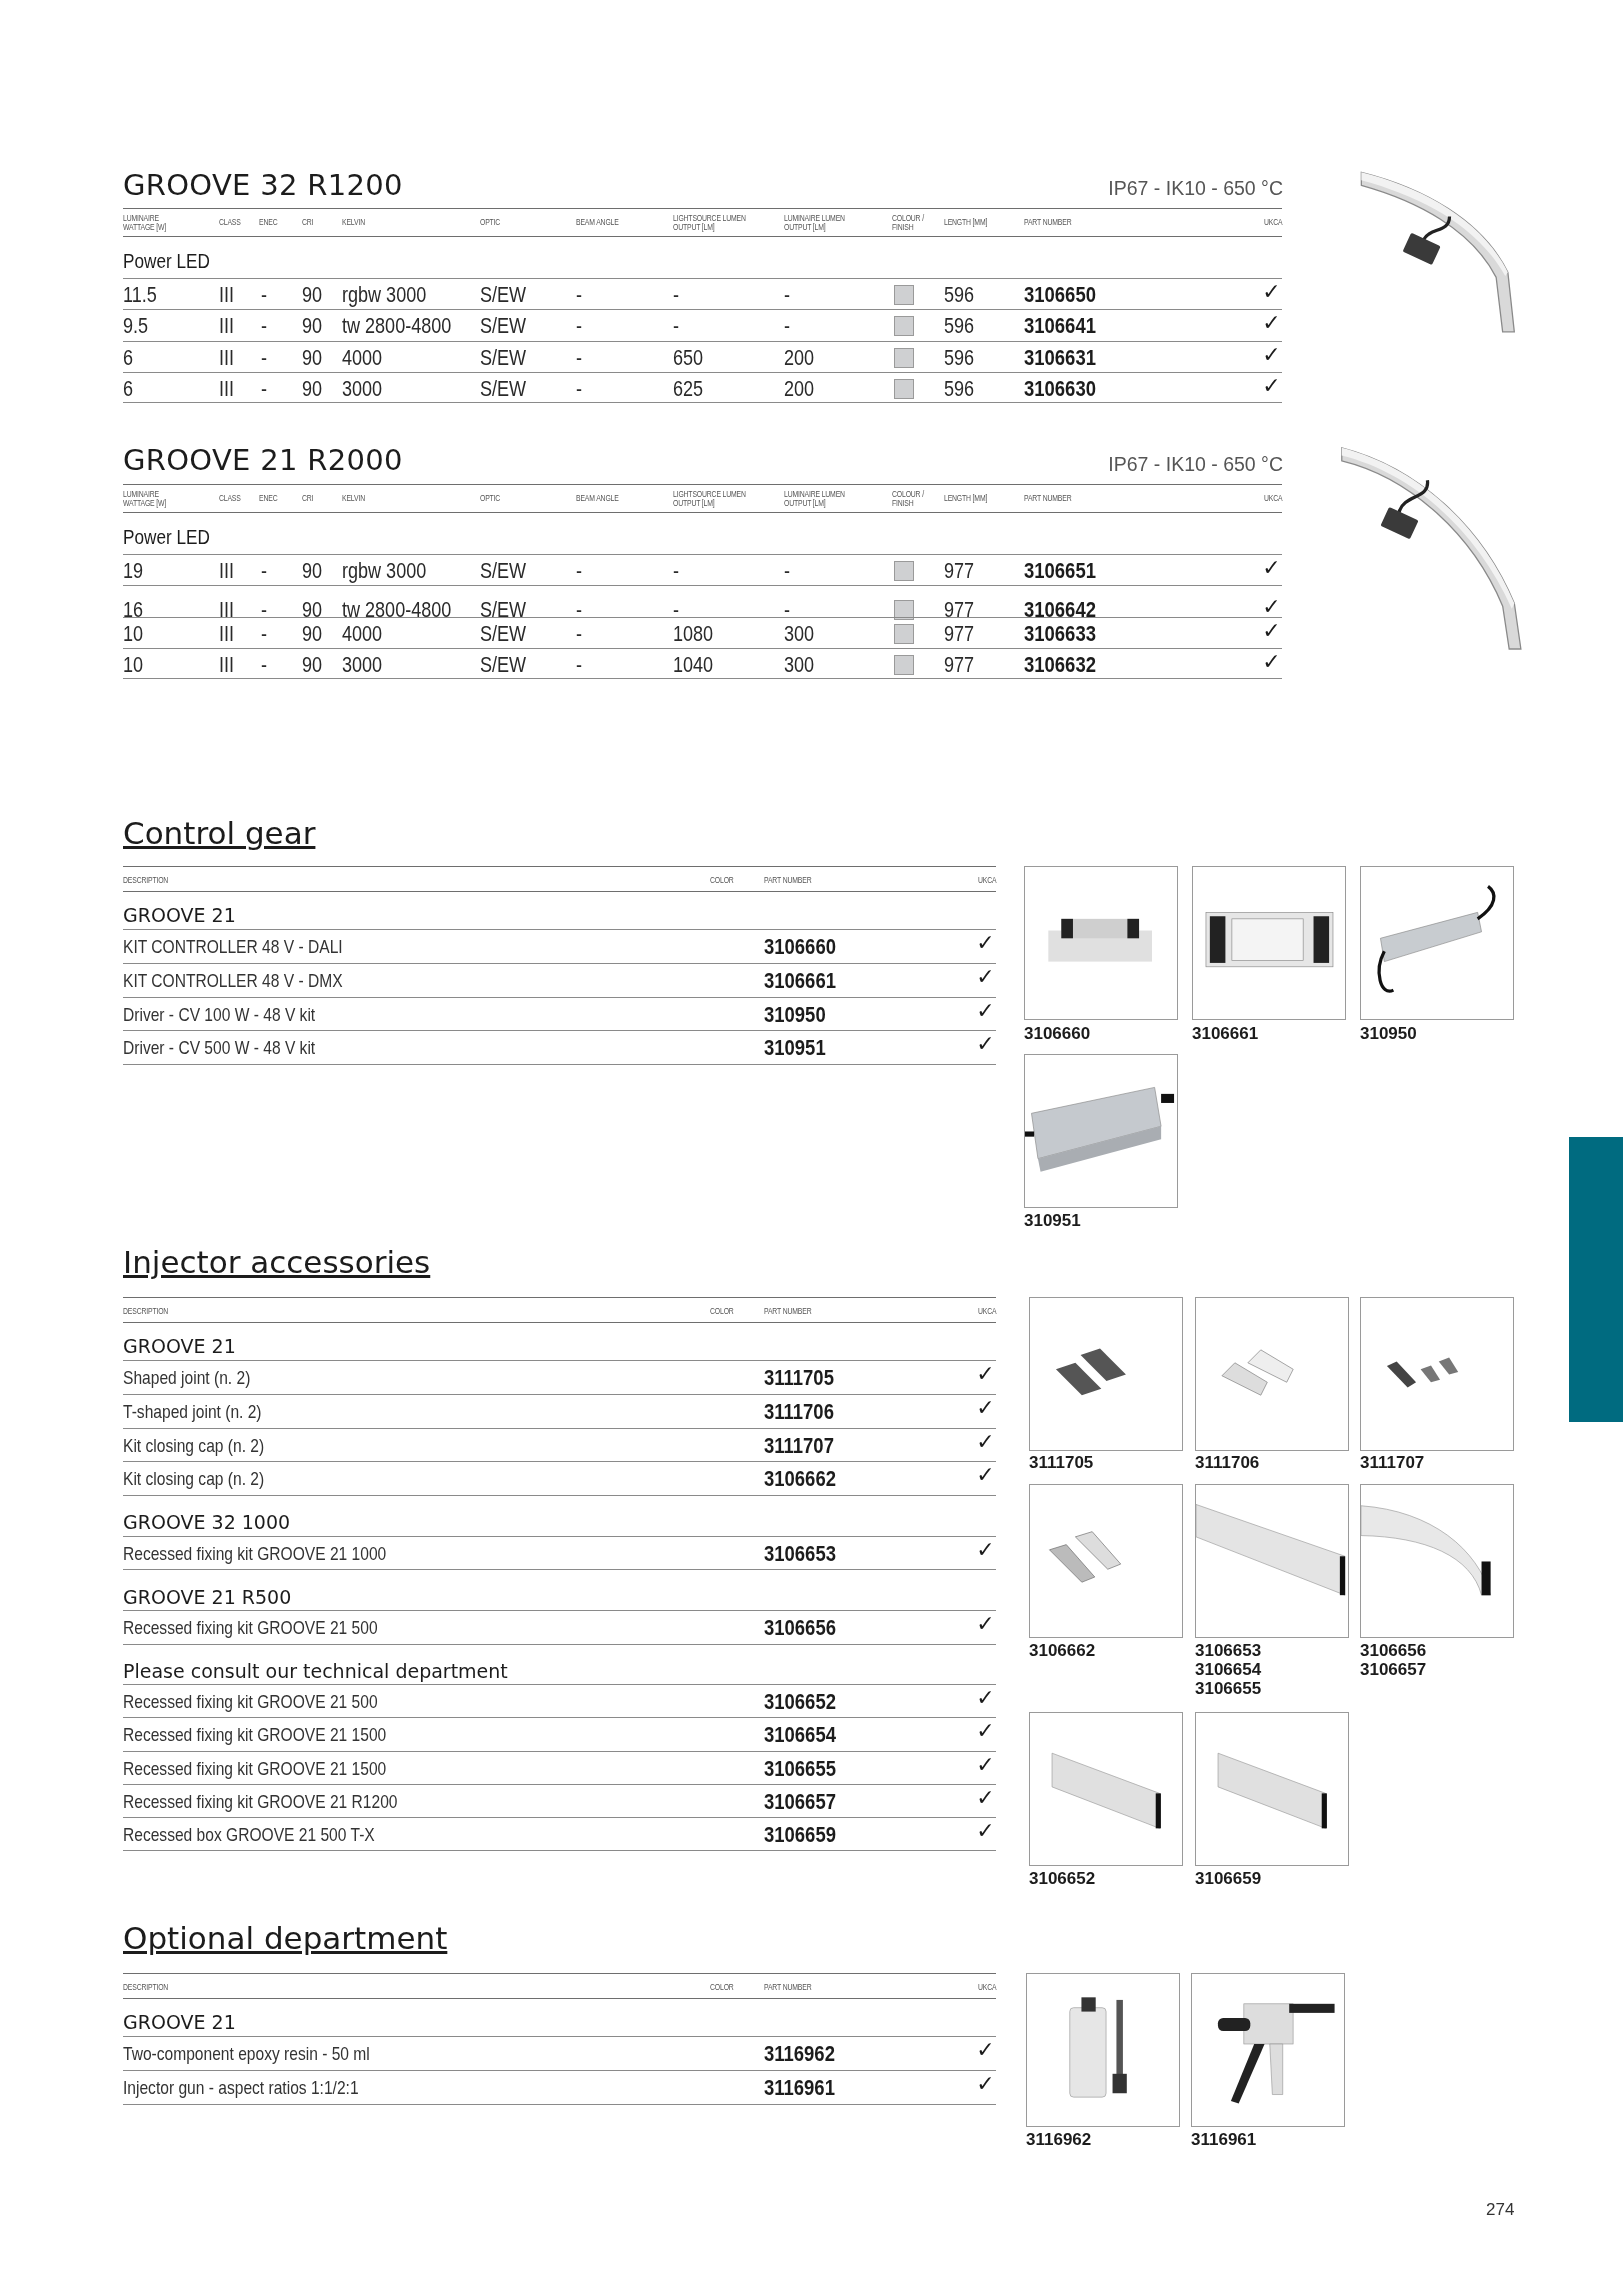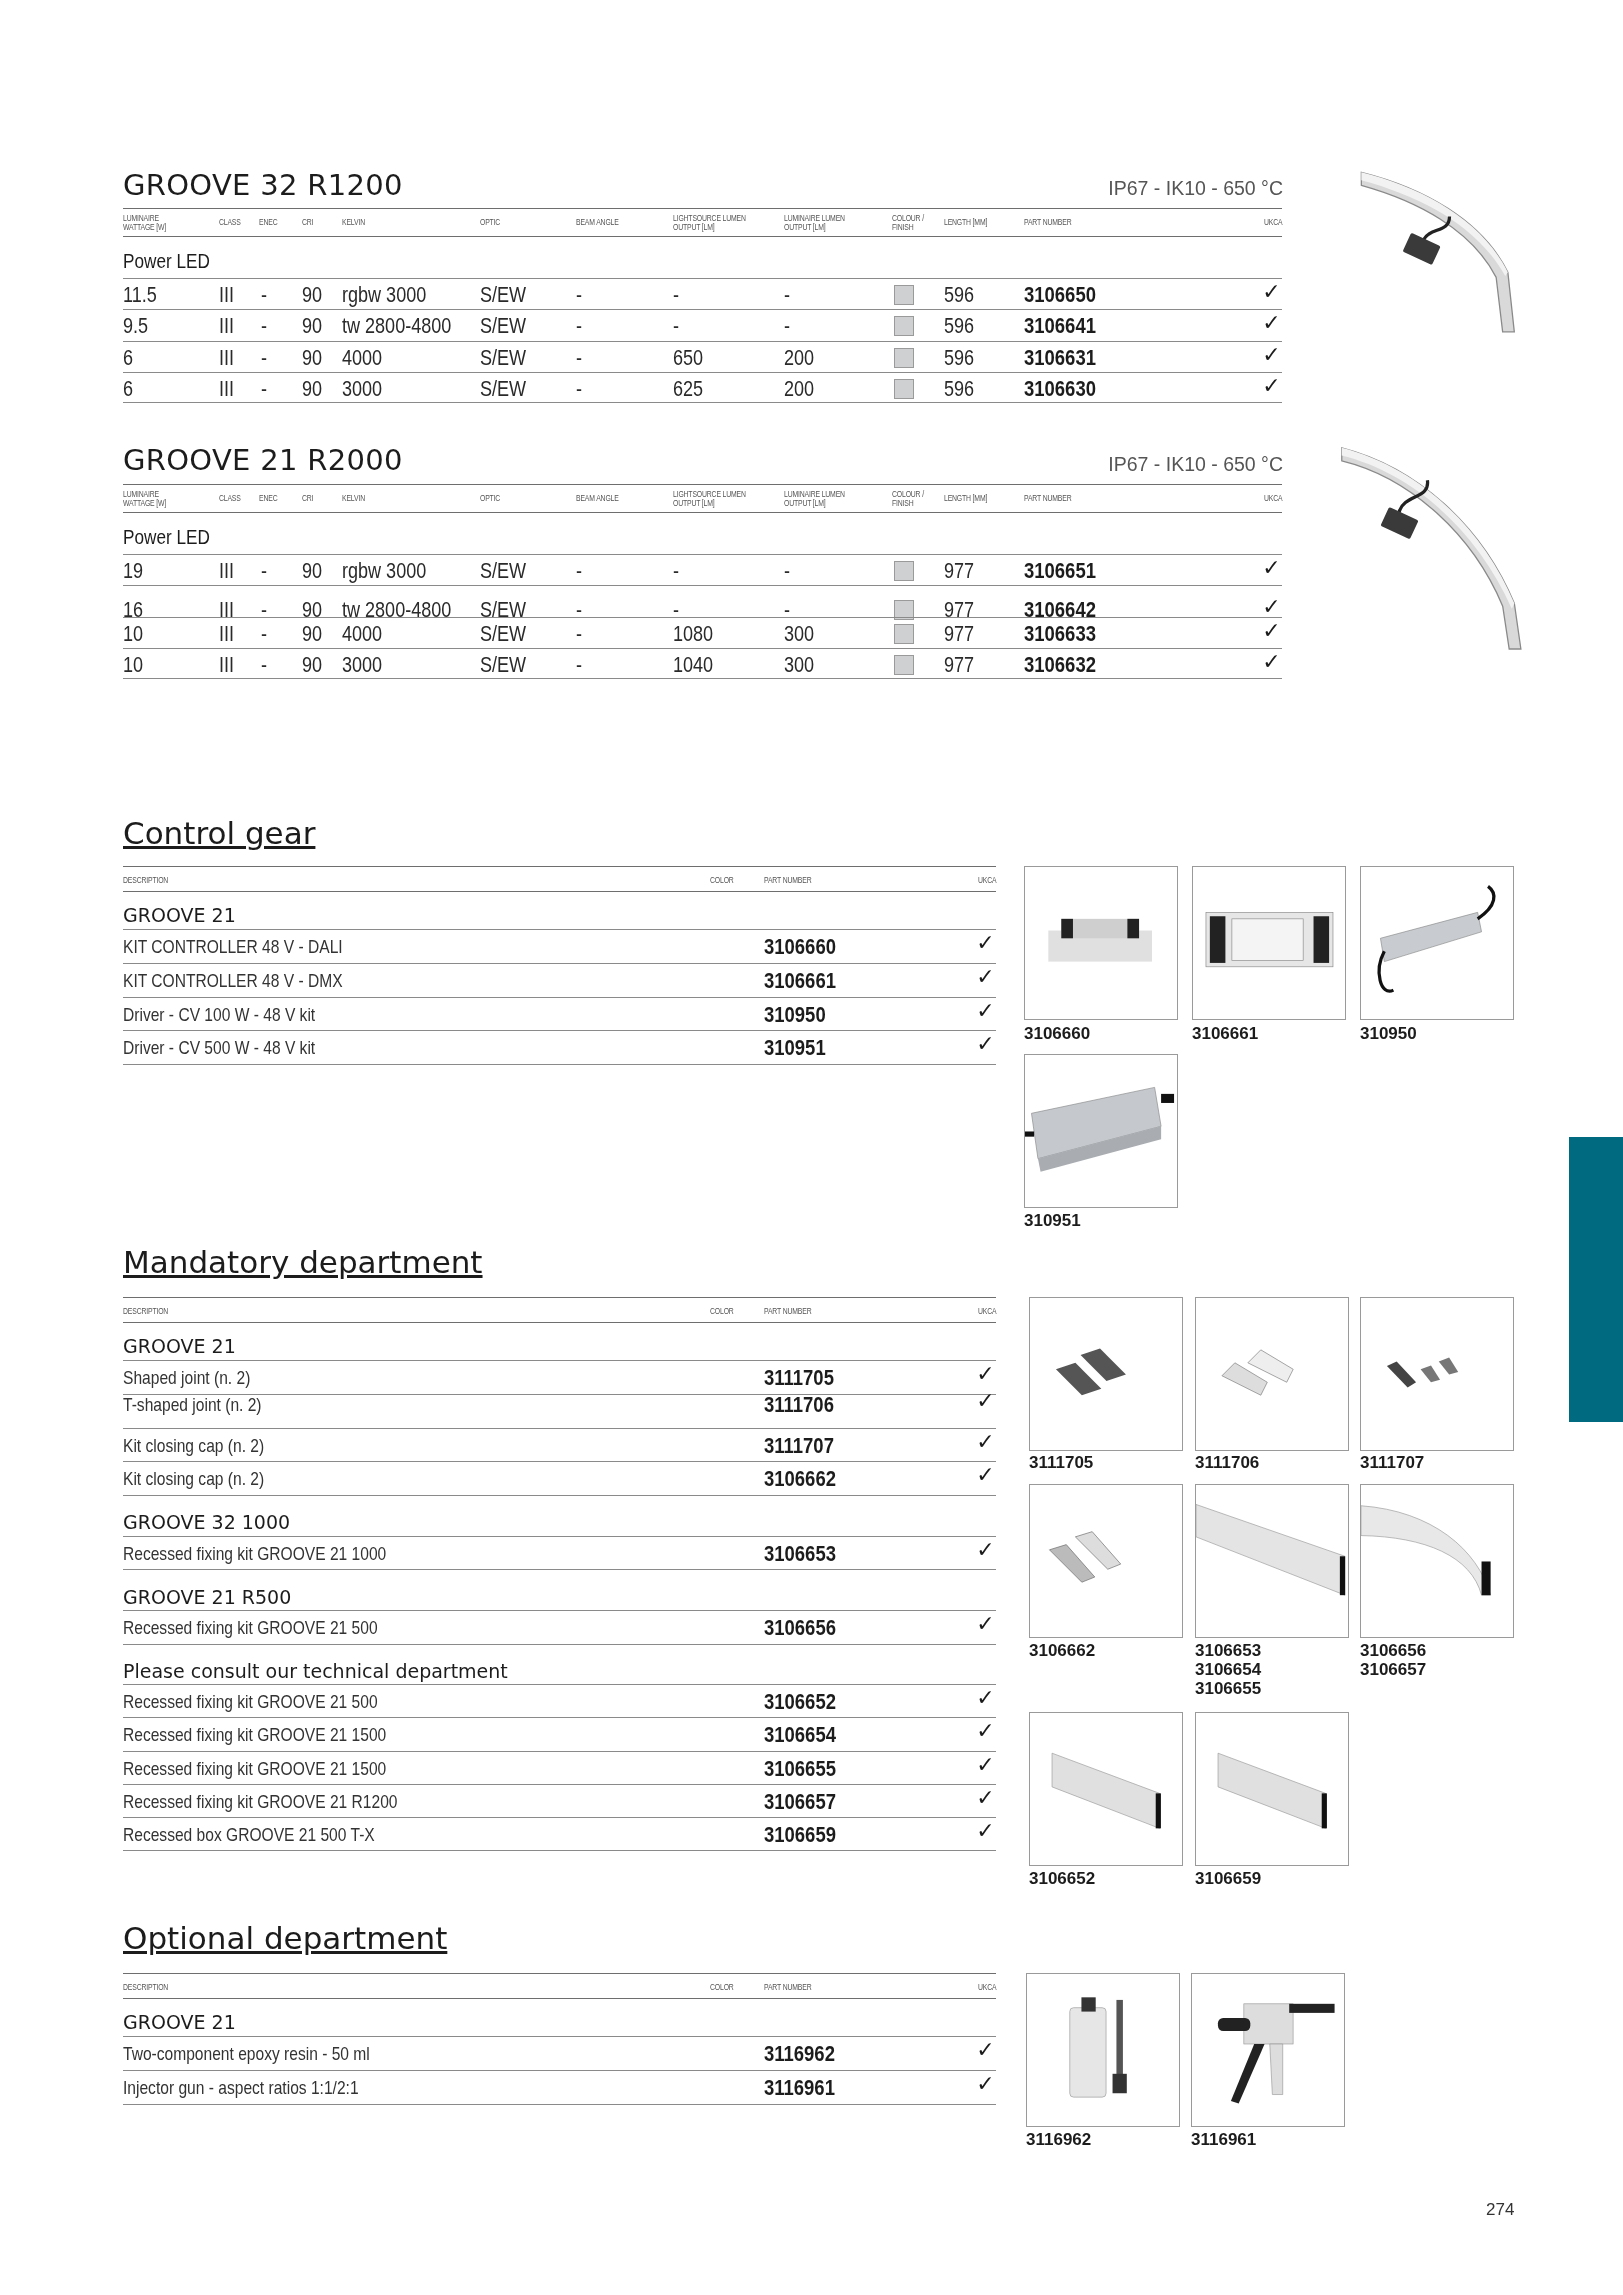--- a/index.html
+++ b/index.html
@@ -300,39 +300,39 @@
 <div class="imgbox" style="left:1024px;top:1054px;">
   <svg width="151" height="151" viewBox="0 0 233 233">
       <polygon points="10,90 200,50 210,110 20,160" fill="#c5c9ce" stroke="#888"></polygon>
       <polygon points="20,160 210,110 210,130 24,180" fill="#a9adb2"></polygon>
       <rect x="0" y="118" width="14" height="8" fill="#111"></rect>
       <rect x="210" y="60" width="20" height="14" fill="#111"></rect>
     </svg>
 </div>
 <div class="imgcap" style="left:1024px;top:1211px;">310951</div>
 
-<div class="section-title" style="left:123px;top:1244px;">Mandatory department</div>
+<div class="section-title" style="left:123px;top:1244px;">Injector accessories</div>
 
 <div class="table" style="left:123px;top:1297px;width:873px;height:559px;">
   <div class="rule" style="top:0;"></div>
   <div class="hdr" style="left:0;top:9.7px;">DESCRIPTION</div>
   <div class="hdr" style="left:587px;top:9.7px;">COLOR</div>
   <div class="hdr" style="left:641px;top:9.7px;">PART NUMBER</div>
   <div class="hdr right" style="right:0;top:9.7px;">UKCA</div>
   <div class="rule" style="top:25px;"></div>
 
   <div class="group-label sans" style="left:0;top:38px;">GROOVE 21</div>
   <div class="rule thin" style="top:63px;"></div>
   <div class="row" style="top:63px;height:34px;">
     <span class="cell desc" style="left:0;">Shaped joint (n. 2)</span>
     <span class="pn" style="left:641px;top:5.2px;">3111705</span>
     <span class="check" style="right:1.3px;">✓</span>
   </div>
   <div class="rule thin" style="top:97px;"></div>
-  <div class="row" style="top:90px;height:34px;">
+  <div class="row" style="top:97px;height:34px;">
     <span class="cell desc" style="left:0;">T-shaped joint (n. 2)</span>
     <span class="pn" style="left:641px;top:5.2px;">3111706</span>
     <span class="check" style="right:1.3px;">✓</span>
   </div>
   <div class="rule thin" style="top:131px;"></div>
   <div class="row" style="top:131px;height:34px;">
     <span class="cell desc" style="left:0;">Kit closing cap (n. 2)</span>
     <span class="pn" style="left:641px;top:5.2px;">3111707</span>
     <span class="check" style="right:1.3px;">✓</span>
   </div>

